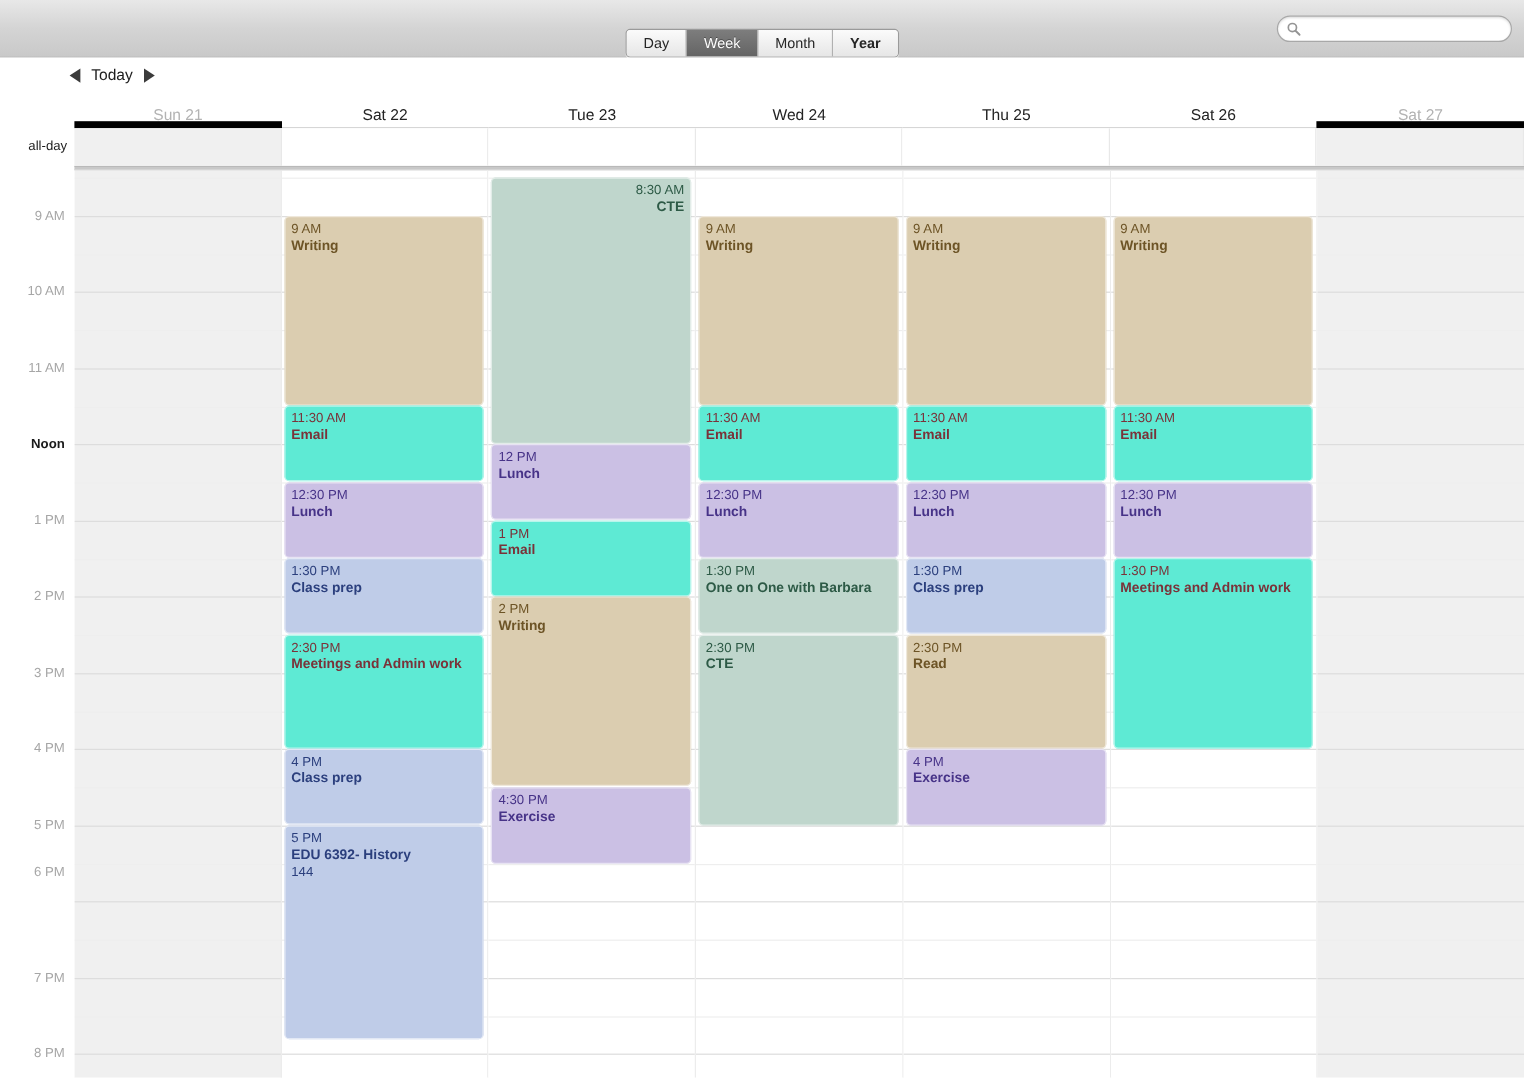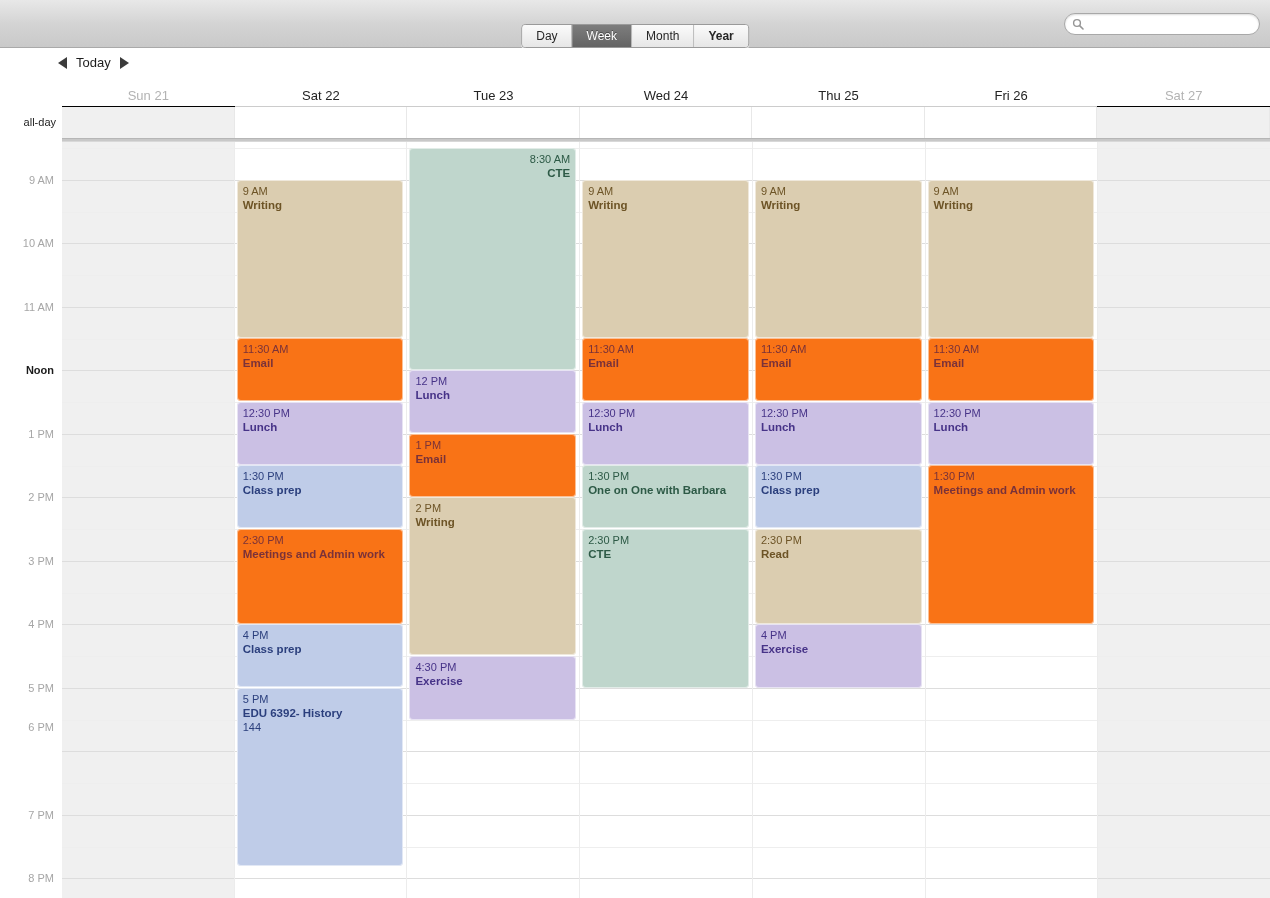--- a/index.html
+++ b/index.html
@@ -114,21 +114,21 @@
   }
   .dh-gutter { width: 62px; flex: 0 0 62px; }
   .dh-cell {
     flex: 1 1 0;
     text-align: center;
     font-size: 13px;
     color: #232323;
     border-bottom: 1px solid #cccccc;
     line-height: 19px;
   }
-  .dh-cell.weekend { color: #b3b3b3; border-bottom: 1px solid #000000; }
+  .dh-cell.weekend { color: #b3b3b3; border-bottom: 6px solid #000000; }
 
   
   .allday {
     position: relative;
     height: 31px;
     display: flex;
     background: #ffffff;
   }
   .ad-gutter {
     width: 62px; flex: 0 0 62px;
@@ -208,21 +208,21 @@
     cursor: default;
     z-index: 2;
     box-shadow: 0 0 0 1px rgba(255,255,255,0.55) inset;
   }
   .ev-time { font-size: 11px; line-height: 14px; display: block; }
   .ev-title { font-size: 11.5px; font-weight: bold; line-height: 14px; display: block; }
   .ev-loc { font-size: 11px; line-height: 14px; display: block; }
 
   .c-tan   { background: #dbcdb0; }
   .c-tan .ev-time, .c-tan .ev-title, .c-tan .ev-loc { color: #6d5426; }
-  .c-rose  { background: #f97316; }
+  .c-rose  { background: #5eead4; }
   .c-rose .ev-time, .c-rose .ev-title, .c-rose .ev-loc { color: #7a3239; }
   .c-purple{ background: #cbc0e4; }
   .c-purple .ev-time, .c-purple .ev-title, .c-purple .ev-loc { color: #473388; }
   .c-blue  { background: #bfcce8; }
   .c-blue .ev-time, .c-blue .ev-title, .c-blue .ev-loc { color: #2b3f7d; }
   .c-green { background: #bfd6cc; }
   .c-green .ev-time, .c-green .ev-title, .c-green .ev-loc { color: #2d5a46; }
 </style>
 </head>
 <body>
@@ -255,21 +255,21 @@
 </div>
 
 <div class="dayheader">
   <div class="dh-gutter"></div>
   <div id="day-headers" style="display:flex;flex:1 1 0;">
       <div class="dh-cell weekend">Sun 21</div>
       <div class="dh-cell">Sat 22</div>
       <div class="dh-cell">Tue 23</div>
       <div class="dh-cell">Wed 24</div>
       <div class="dh-cell">Thu 25</div>
-      <div class="dh-cell">Fri 26</div>
+      <div class="dh-cell">Sat 26</div>
       <div class="dh-cell weekend">Sat 27</div>
     </div>
 </div>
 
 <div class="allday">
   <div class="ad-gutter">all-day</div>
   <div id="allday-cells" style="display:flex;flex:1 1 0;">
       <div class="ad-cell weekend"></div>
       <div class="ad-cell"></div>
       <div class="ad-cell"></div>

